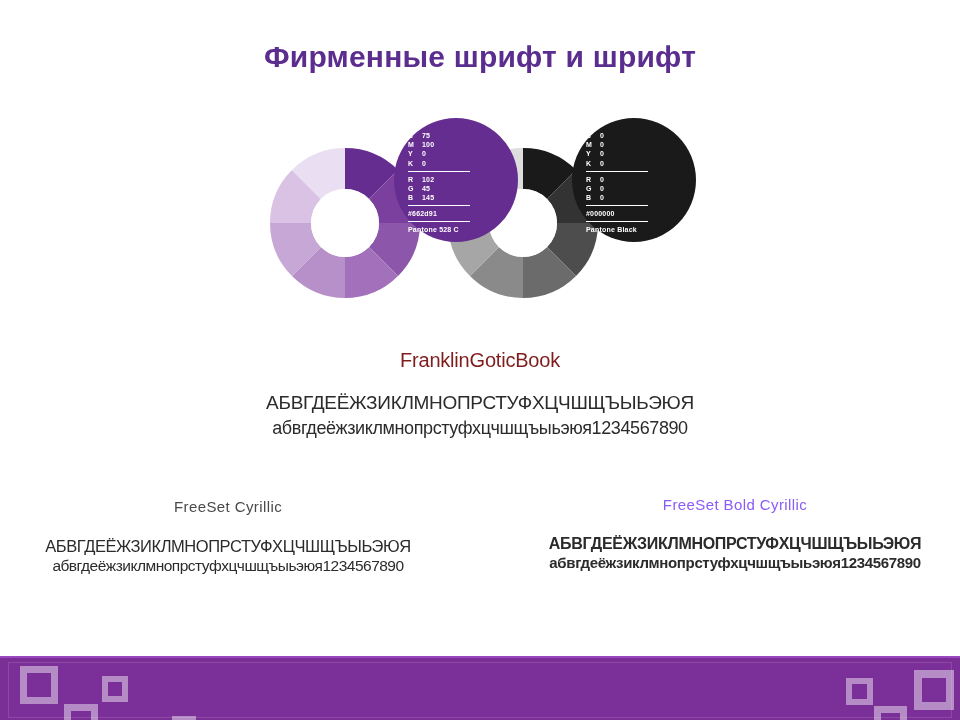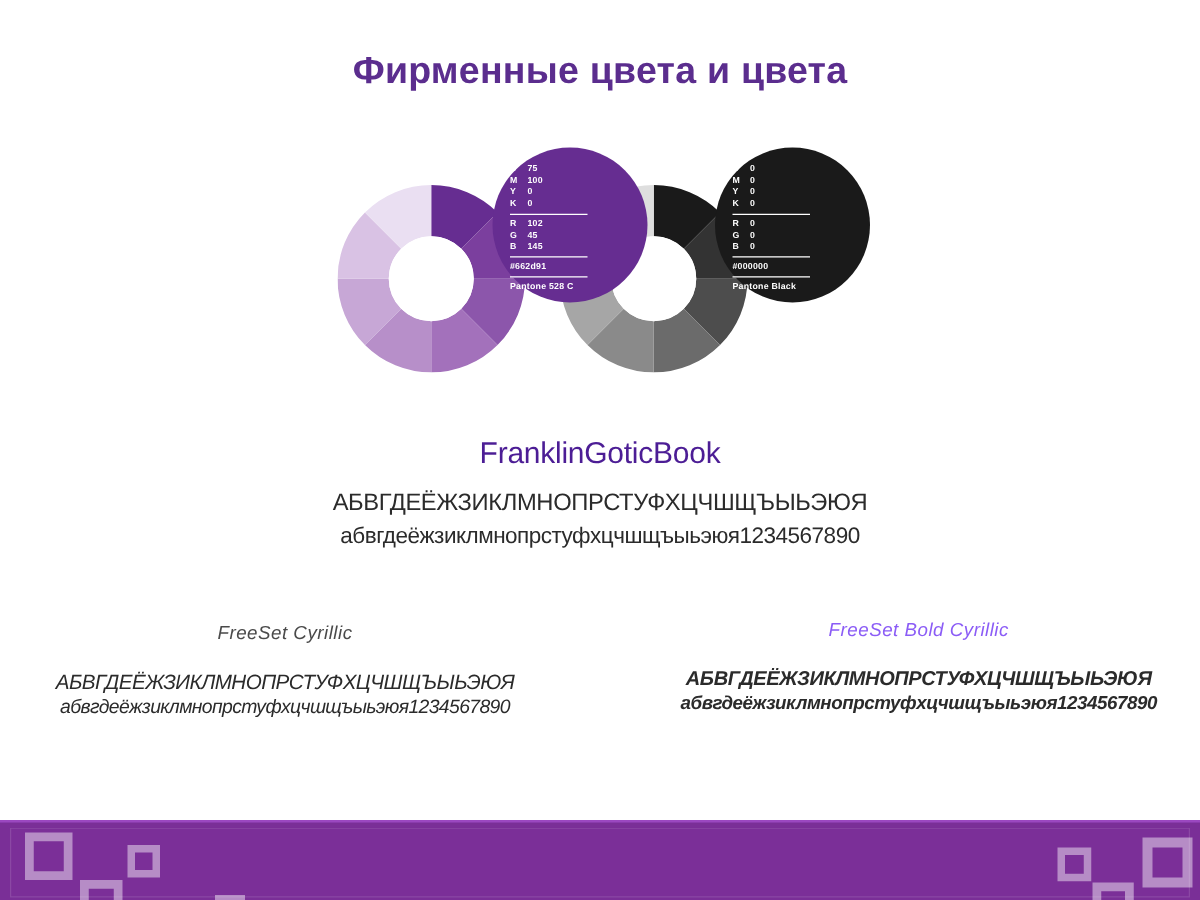--- a/index.html
+++ b/index.html
@@ -97,22 +97,22 @@
     line-height: 9px;
   }
 
   
   .font-name-main {
     position: absolute;
     left: 0;
     top: 349px;
     width: 960px;
     text-align: center;
-    font-size: 24px;
-    color: #4c1d95;
+    font-size: 20px;
+    color: #7f1d1d;
     font-family: "Liberation Sans", sans-serif;
     letter-spacing: -0.2px;
   }
   .alpha-main-upper {
     position: absolute;
     left: 0;
     top: 392px;
     width: 960px;
     text-align: center;
     font-size: 19px;
@@ -128,21 +128,20 @@
     text-align: center;
     font-size: 18px;
     color: #2b2b2b;
     letter-spacing: -0.4px;
     white-space: nowrap;
   }
 
   
   .spec {
     position: absolute;
-    font-style: italic;
   }
   .spec.left  { left: 18px;  top: 498px; width: 420px; }
   .spec.right { left: 520px; top: 496px; width: 430px; }
 
   .spec .spec-label {
     text-align: center;
     font-size: 15px;
     color: #4a4a4a;
     margin-bottom: 22px;
     letter-spacing: 0.4px;
@@ -209,21 +208,21 @@
   .sq {
     position: absolute;
     box-sizing: border-box;
     border-style: solid;
     border-color: rgba(255,255,255,0.45);
   }
 </style>
 </head>
 <body>
 
-<div class="slide-title">Фирменные цвета и цвета</div>
+<div class="slide-title">Фирменные шрифт и шрифт</div>
 
 <div class="wheels">
 
   <div class="wheel purple">
     <svg width="150" height="150" viewBox="0 0 150 150">
       <g id="wheel-purple-segments">
           <path d="M 75 0 A 75 75 0 0 1 128.03300858899107 21.96699141100894 L 99.04163056034261 50.95836943965739 A 34 34 0 0 0 75 41 Z" fill="#662d91"></path>
           <path d="M 128.03300858899107 21.96699141100894 A 75 75 0 0 1 150 75 L 109 75 A 34 34 0 0 0 99.04163056034261 50.95836943965739 Z" fill="#7b3f9e"></path>
           <path d="M 150 75 A 75 75 0 0 1 128.03300858899107 128.03300858899107 L 99.04163056034261 99.04163056034261 A 34 34 0 0 0 109 75 Z" fill="#8c56ab"></path>
           <path d="M 128.03300858899107 128.03300858899107 A 75 75 0 0 1 75 150 L 75 109 A 34 34 0 0 0 99.04163056034261 99.04163056034261 Z" fill="#a371bb"></path>

